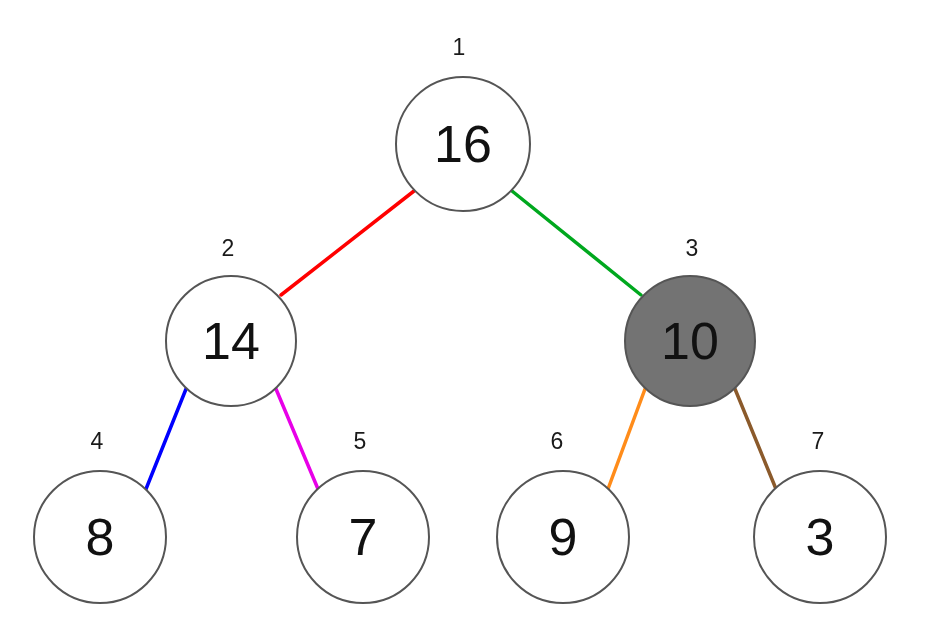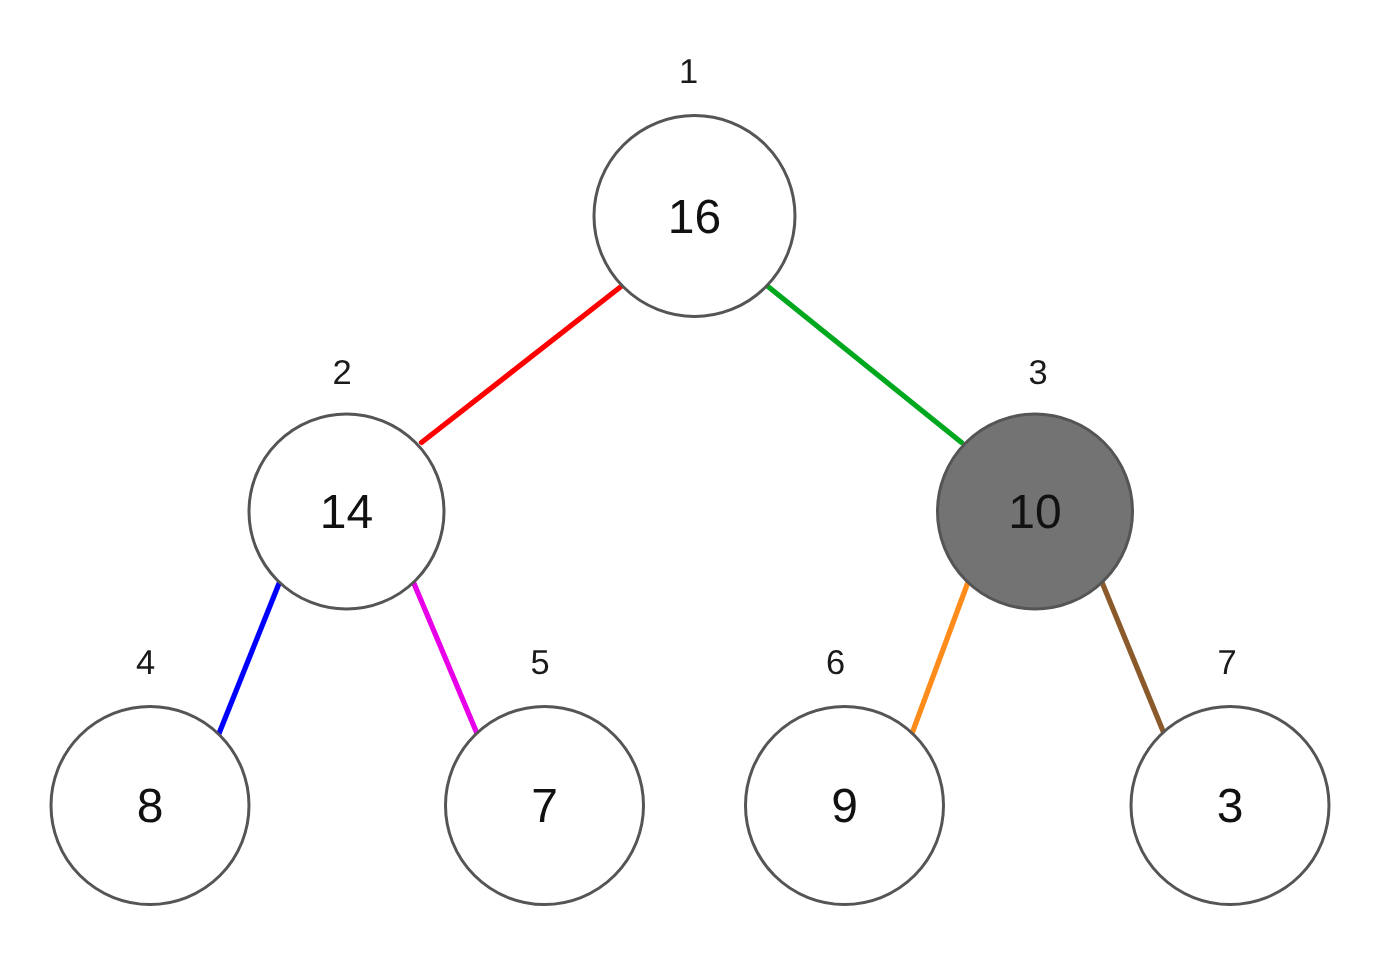--- a/index.html
+++ b/index.html
@@ -31,21 +31,21 @@
     box-sizing: border-box;
     border-radius: 50%;
     background: #ffffff;
     border: 2px solid #555555;
     display: flex;
     align-items: center;
     justify-content: center;
   }
   .node-value {
     font-family: "Liberation Sans", sans-serif;
-    font-size: 32px;
+    font-size: 52px;
     color: #111111;
     line-height: 1;
     user-select: none;
   }
   .node-index {
     position: absolute;
     font-family: "Liberation Sans", sans-serif;
     font-size: 23px;
     color: #1a1a1a;
     line-height: 1;

